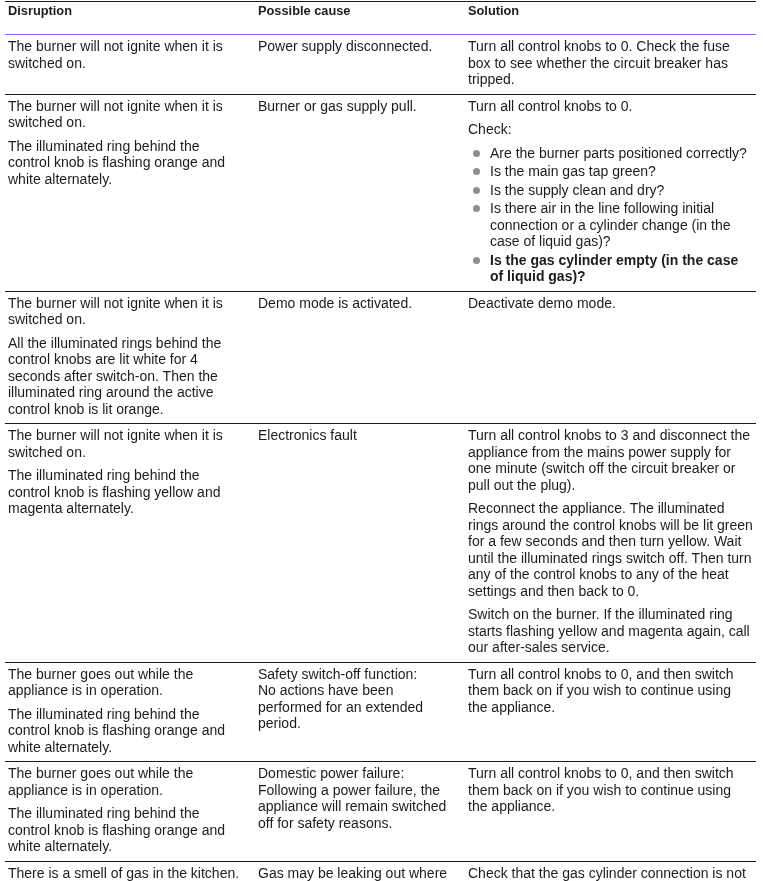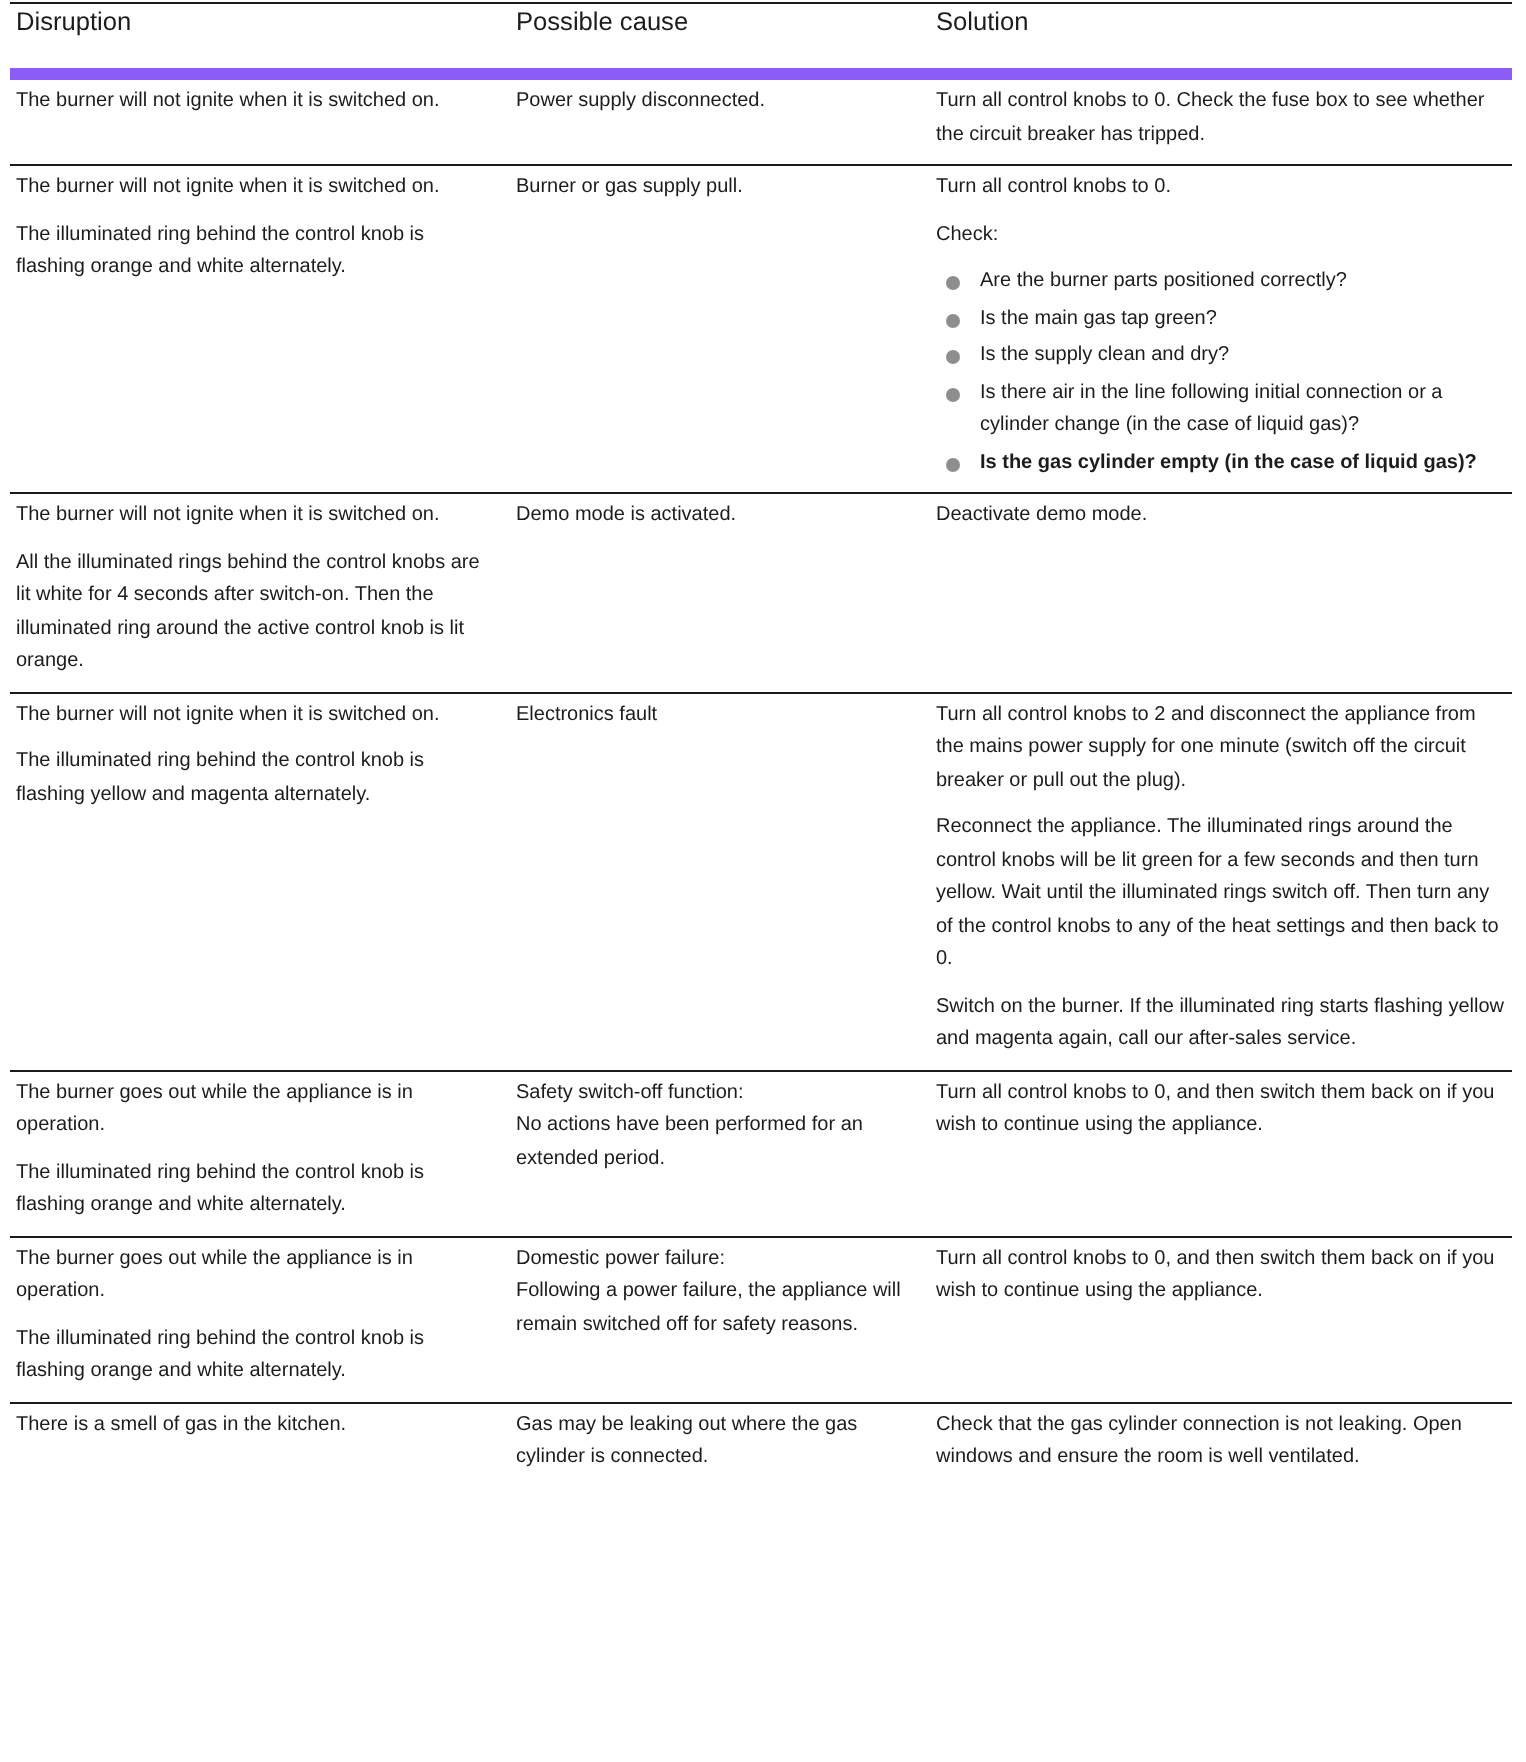--- a/index.html
+++ b/index.html
@@ -12,31 +12,31 @@
   .page { padding: 1px 0 0 5px; }
   table.trouble {
     border-collapse: collapse;
     table-layout: fixed;
     width: 751px;
     border-top: 1px solid #1a1a1a;
   }
   thead th {
     text-align: left;
     font-size: 12.8px;
-    font-weight: normal;
+    font-weight: bold;
     line-height: 15px;
     padding: 1px 14px 16px 0;
-    border-bottom: 6px solid #8b5cf6;
+    border-bottom: 1px solid #8b5cf6;
   }
   th.col-disruption, td.col-disruption { padding-left: 3px; }
   tbody td {
     vertical-align: top;
     border-top: 1.5px solid #1a1a1a;
     padding: 3px 14px 6px 0;
-    font-size: 10px;
+    font-size: 14px;
     line-height: 16.5px;
   }
   td.col-solution, th.col-solution { padding-right: 2px; }
   .para { margin: 0 0 7px 0; white-space: pre-line; }
   .para:last-child { margin-bottom: 0; }
   .check-label { font-weight: normal; }
   ul.checklist { list-style: none; margin: 0 0 0 0; padding: 0; }
   ul.checklist li { position: relative; padding-left: 22px; margin-bottom: 2px; }
   ul.checklist li:last-child { margin-bottom: 0; font-weight: bold; }
   .bullet {
@@ -107,21 +107,21 @@
         </tr>
         <tr>
           <td class="col-disruption">
             <p class="para">The burner will not ignite when it is switched on.</p>
             <p class="para">The illuminated ring behind the control knob is flashing yellow and magenta alternately.</p>
           </td>
           <td class="col-cause">
             <p class="para">Electronics fault</p>
           </td>
           <td class="col-solution">
-            <p class="para">Turn all control knobs to 2 and disconnect the appliance from the mains power supply for one minute (switch off the circuit breaker or pull out the plug).</p>
+            <p class="para">Turn all control knobs to 3 and disconnect the appliance from the mains power supply for one minute (switch off the circuit breaker or pull out the plug).</p>
             <p class="para">Reconnect the appliance. The illuminated rings around the control knobs will be lit green for a few seconds and then turn yellow. Wait until the illuminated rings switch off. Then turn any of the control knobs to any of the heat settings and then back to 0.</p>
             <p class="para">Switch on the burner. If the illuminated ring starts flashing yellow and magenta again, call our after-sales service.</p>
           </td>
         </tr>
         <tr>
           <td class="col-disruption">
             <p class="para">The burner goes out while the appliance is in operation.</p>
             <p class="para">The illuminated ring behind the control knob is flashing orange and white alternately.</p>
           </td>
           <td class="col-cause">

